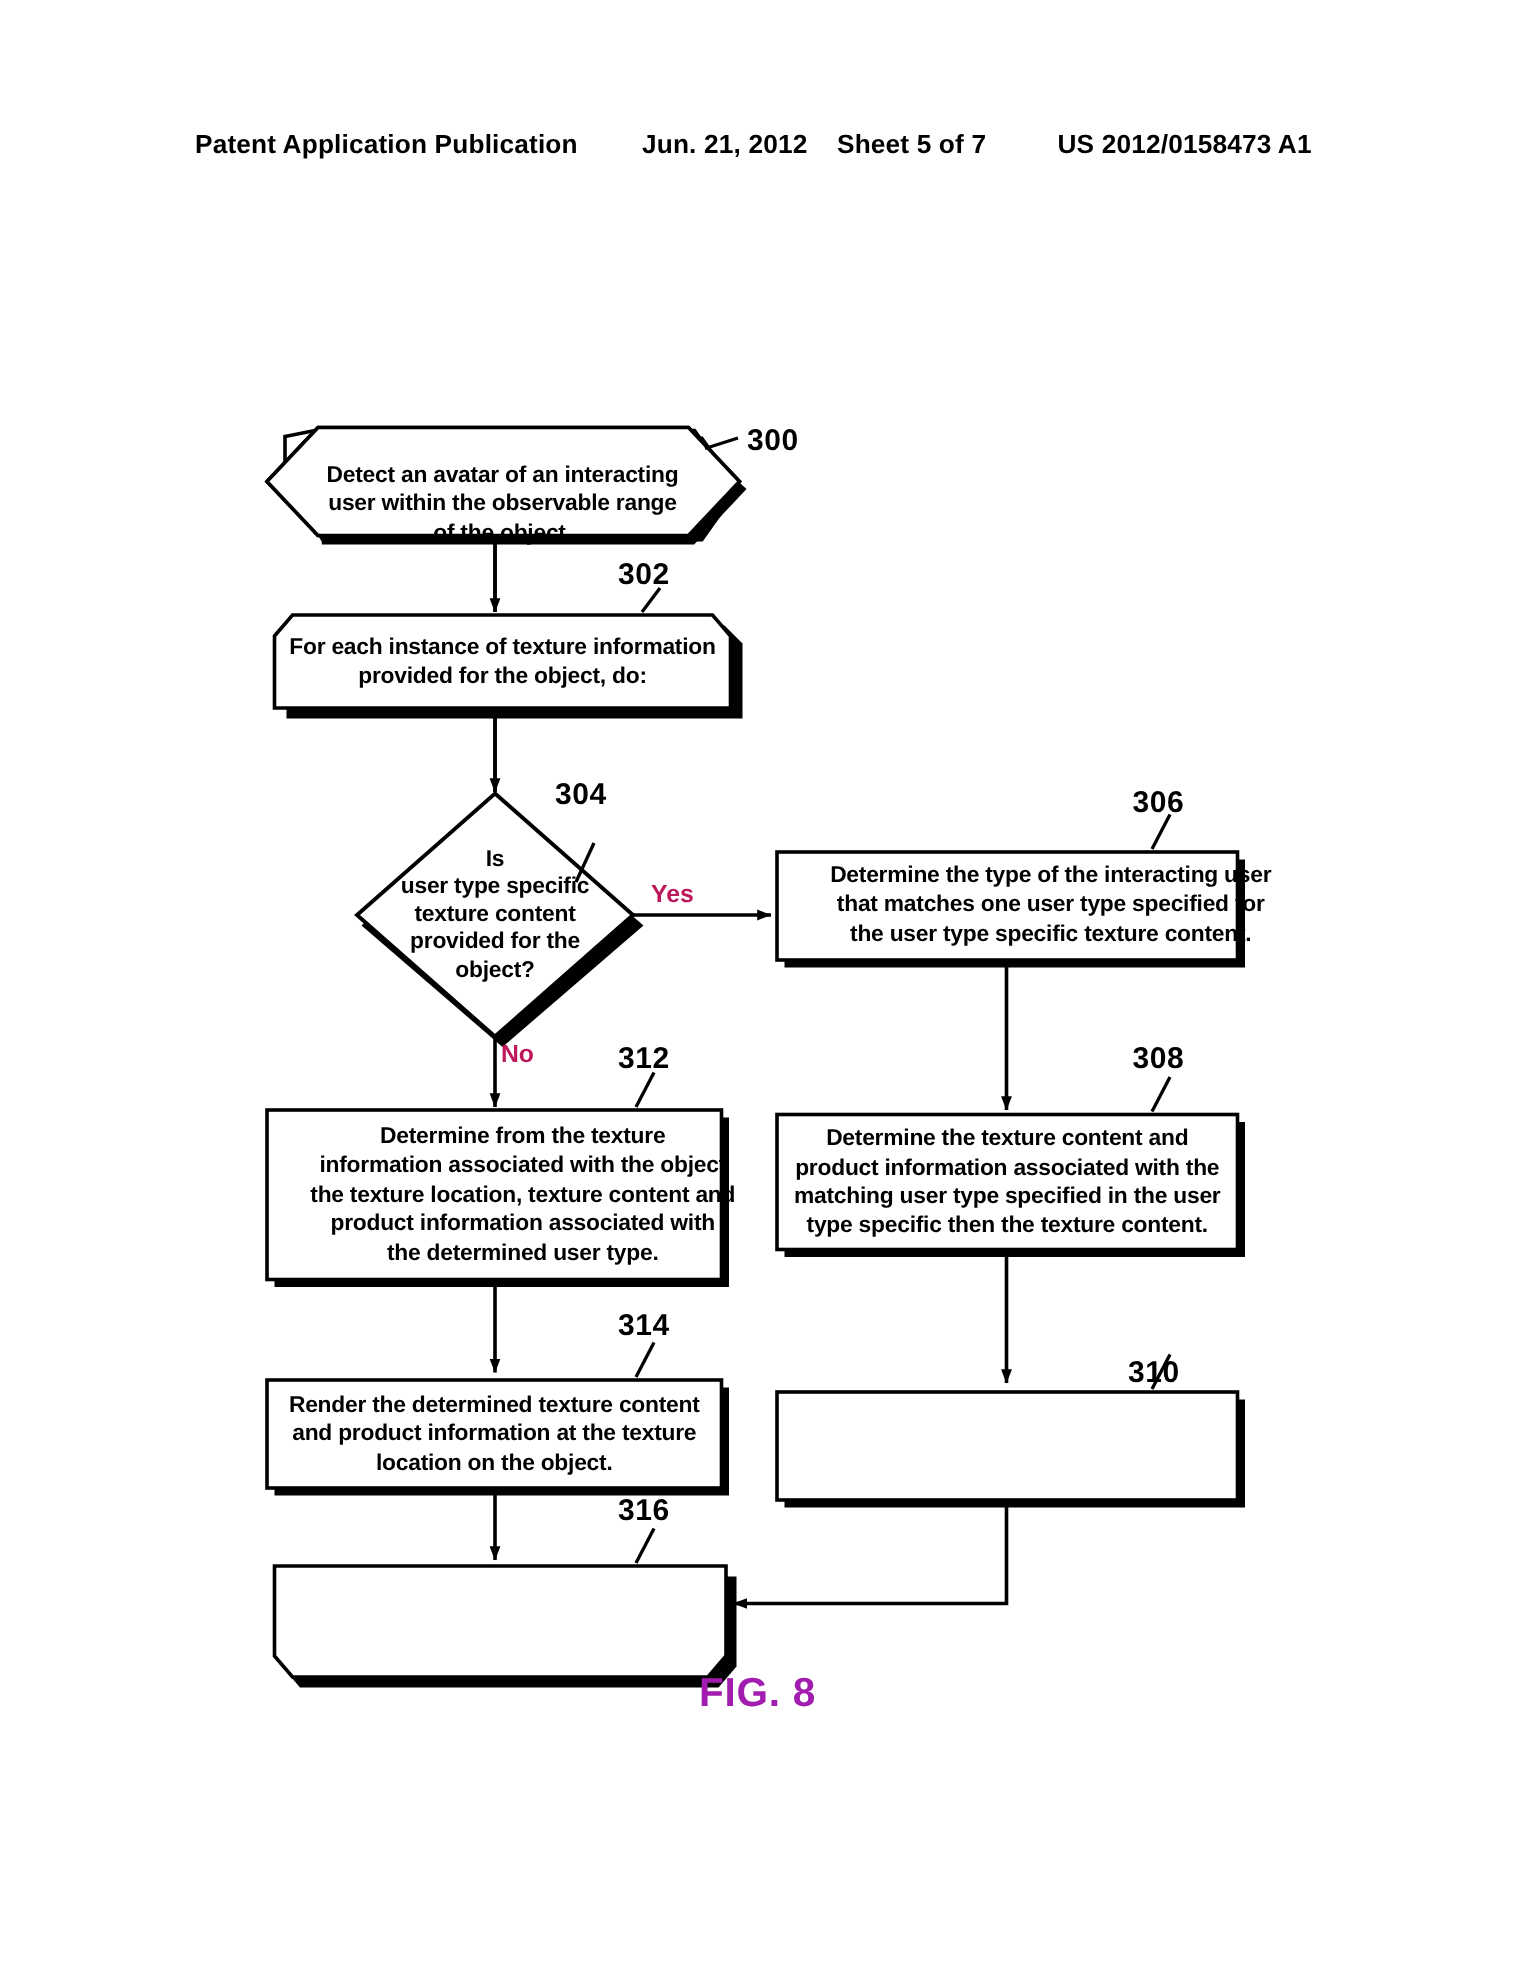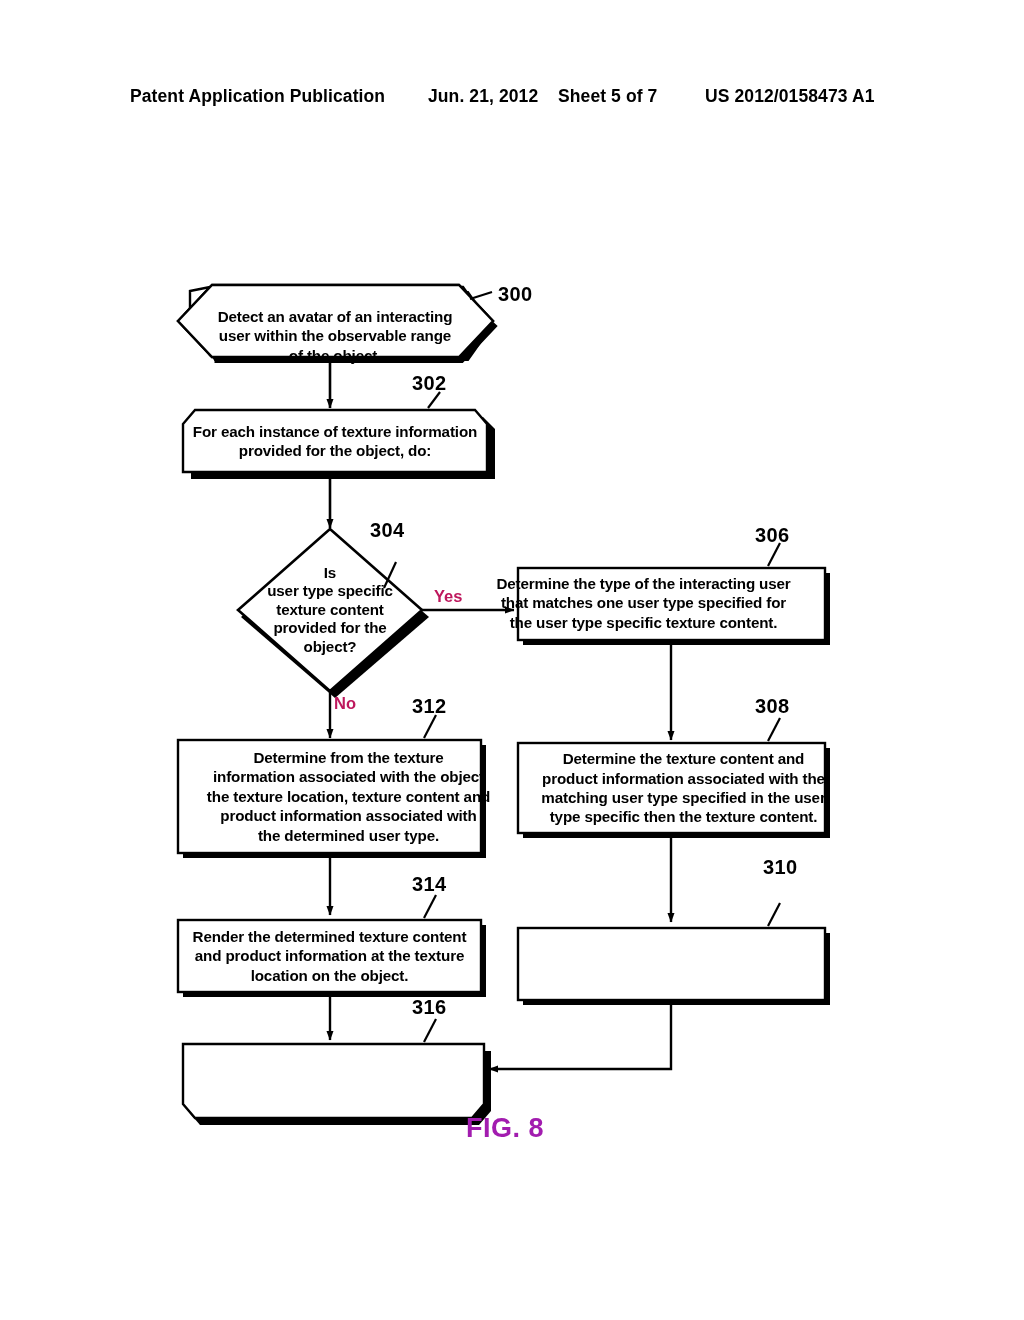--- a/index.html
+++ b/index.html
@@ -181,25 +181,25 @@
 
   <div class="node-text" style="left:252px; top:556px; width:156px; height:108px; line-height:18.6px;">Is
 user type specific
 texture content
 provided for the
 object?</div>
 
   <div class="node-text" style="left:185px; top:412px; width:300px; height:58px;">For each instance of texture information
 provided for the object, do:</div>
 
-  <div class="node-text" style="left:492px; top:569px; width:303px; height:68px;">Determine the type of the interacting user
+  <div class="node-text" style="left:549px; top:569px; width:303px; height:68px;">Determine the type of the interacting user
 that matches one user type specified for
 the user type specific texture content.</div>
 
-  <div class="node-text" style="left:520px; top:744px; width:303px; height:88px;padding-left:12px;">Determine the texture content and
+  <div class="node-text" style="left:520px; top:744px; width:303px; height:88px;">Determine the texture content and
 product information associated with the
 matching user type specified in the user
 type specific then the texture content.</div>
 
 
   <div class="node-text" style="left:180px; top:741px; width:337px; height:111px;">Determine from the texture
 information associated with the object
 the texture location, texture content and
 product information associated with
 the determined user type.</div>
@@ -207,21 +207,21 @@
   <div class="node-text" style="left:180px; top:921px; width:299px; height:70px;">Render the determined texture content
 and product information at the texture
 location on the object.</div>
 
 
   <div class="ref-label" style="left:498px; top:283px;text-align:right;">300</div>
   <div class="ref-label" style="left:412px; top:372px;">302</div>
   <div class="ref-label" style="left:370px; top:519px;">304</div>
   <div class="ref-label" style="left:755px; top:524px;">306</div>
   <div class="ref-label" style="left:755px; top:695px;">308</div>
-  <div class="ref-label" style="left:752px; top:856px;margin-left:11px;">310</div>
+  <div class="ref-label" style="left:752px; top:904px;">310</div>
   <div class="ref-label" style="left:412px; top:695px;">312</div>
   <div class="ref-label" style="left:412px; top:873px;">314</div>
   <div class="ref-label" style="left:412px; top:996px;">316</div>
 
   <div class="edge-label" style="left:434px; top:587px;">Yes</div>
   <div class="edge-label" style="left:334px; top:694px;">No</div>
 
   <div id="fig-caption">FIG. 8</div>
 
 </div>

